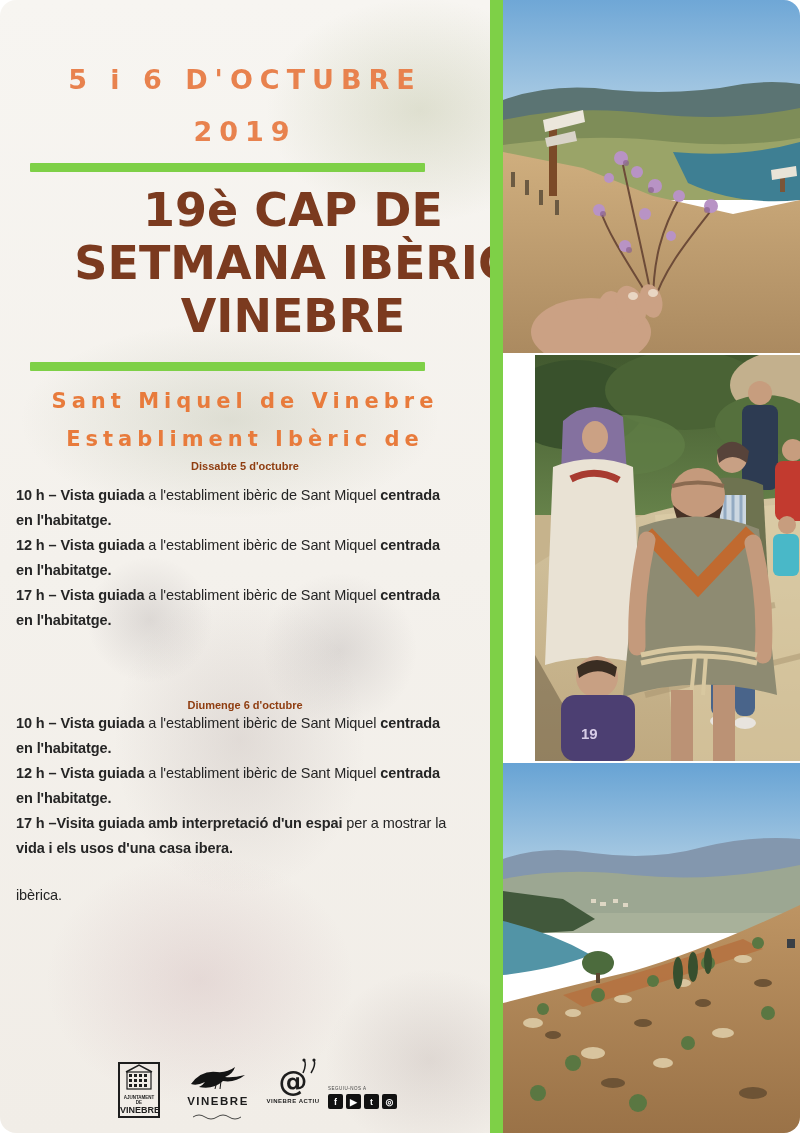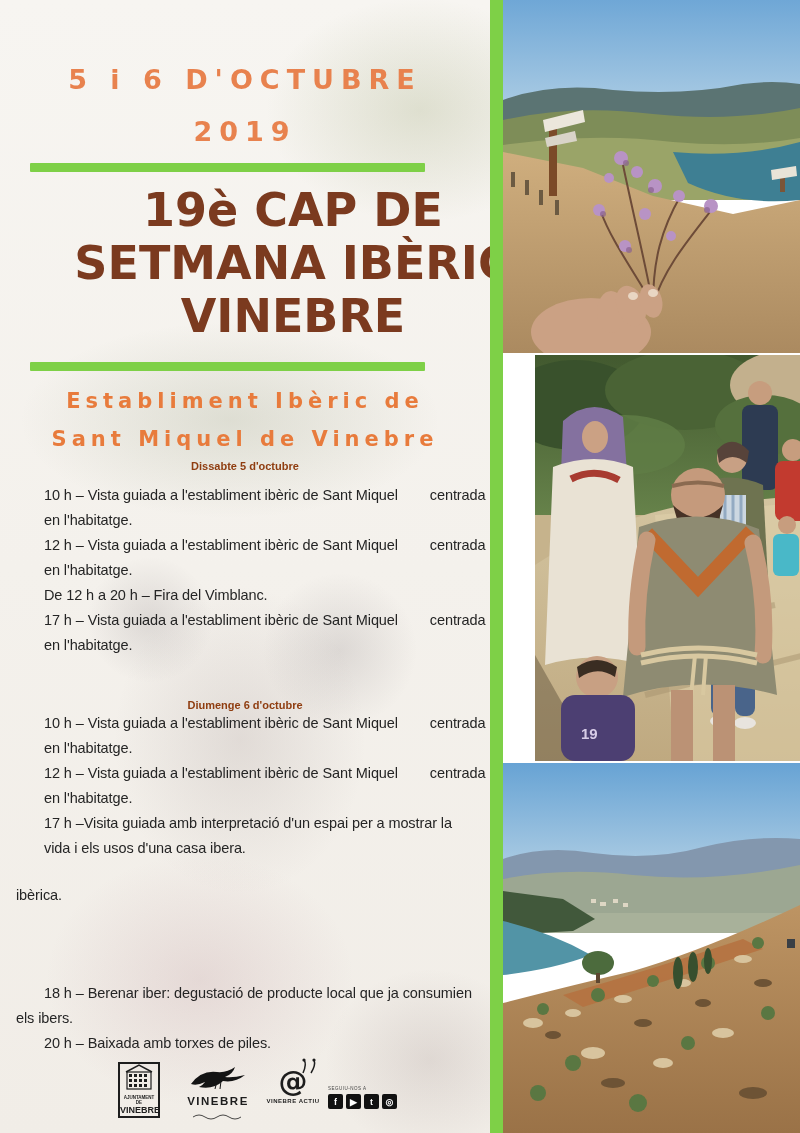--- a/index.html
+++ b/index.html
@@ -1,17 +1,17 @@
 <!DOCTYPE html>
 <html><head>
 <meta charset="utf-8">
 <style>
   html,body{margin:0;padding:0;background:#fff;}
   .poster{position:relative;width:800px;height:1133px;overflow:hidden;background:#fff;
-          font-family:"Liberation Sans",sans-serif;}
+          font-family:"Liberation Sans",sans-serif;border-radius:16px;}
 
   
   .left{position:absolute;left:0;top:0;width:490px;height:1133px;
     background:
       radial-gradient(220px 160px at 420px 110px, rgba(150,160,110,.25), transparent 70%),
       radial-gradient(300px 140px at 230px 420px, rgba(130,140,105,.20), transparent 70%),
       radial-gradient(90px 90px at 150px 620px, rgba(100,90,95,.16), transparent 70%),
       radial-gradient(110px 110px at 340px 650px, rgba(100,90,95,.16), transparent 70%),
       radial-gradient(180px 220px at 240px 740px, rgba(120,100,100,.15), transparent 70%),
       radial-gradient(220px 180px at 200px 980px, rgba(170,120,130,.18), transparent 70%),
@@ -25,21 +25,21 @@
   .rule1{top:163px;} .rule2{top:362px;}
   .title-block{top:184px;font-family:"DejaVu Sans",sans-serif;font-weight:bold;
       font-size:46px;line-height:53px;color:#7b3a1f;margin-left:48px;}
   .subtitle-block{top:382px;font-family:"DejaVu Sans",sans-serif;font-weight:bold;
       font-size:21px;line-height:38px;letter-spacing:5px;color:#e87b3c;}
   .sec-header{font-size:11px;font-weight:bold;color:#8f3d10;}
   .sched{left:16px;width:462px;font-size:14.5px;line-height:25px;color:#252525;letter-spacing:-0.1px;}
   .sat-items{top:483px;} .sun-items{top:711px;} .kids-block{top:883px;} .evening-block{top:981px;}
   .sat-header{top:460px;} .sun-header{top:690px;margin-top:9px;}
   .tline{white-space:nowrap;}
-  .b{font-weight:normal;margin-left:28px;}
+  .b{font-weight:bold;}
 
   
   .footer{position:absolute;left:0;top:1056px;width:490px;height:70px;color:#1d1d1d;}
   .logo-ajuntament{position:absolute;left:118px;top:6px;width:42px;height:56px;
       border:2px solid #1d1d1d;box-sizing:border-box;text-align:center;}
   .aj-line1{font-size:4.5px;font-weight:bold;margin-top:1px;letter-spacing:0;}
   .aj-line2{font-size:9px;font-weight:bold;letter-spacing:0;}
   .logo-vinebre{position:absolute;left:183px;top:8px;width:70px;text-align:center;}
   .vinebre-label{font-size:11.5px;font-weight:bold;letter-spacing:1.5px;margin-top:1px;}
   .logo-actiu{position:absolute;left:262px;top:10px;width:62px;text-align:center;}
@@ -74,38 +74,35 @@
 
     <div class="abs centered title-block">
       <div>19è CAP DE</div>
       <div>SETMANA IBÈRIC</div>
       <div>VINEBRE</div>
     </div>
 
     <div class="abs grule rule2"></div>
 
     <div class="abs centered subtitle-block">
+      <div>Sant Miquel de Vinebre</div>
       <div>Establiment Ibèric de</div>
-      <div>Sant Miquel de Vinebre</div>
     </div>
 
     <div class="abs centered sec-header sat-header">Dissabte 5 d'octubre</div>
     <div class="abs sched sat-items">
         <div>
           <div class="tline"><span class="b">10 h – Vista guiada </span><span>a l'establiment ibèric de Sant Miquel </span><span class="b">centrada</span></div>
           <div class="tline"><span class="b">en l'habitatge.</span></div>
         </div>
         <div>
           <div class="tline"><span class="b">12 h – Vista guiada </span><span>a l'establiment ibèric de Sant Miquel </span><span class="b">centrada</span></div>
           <div class="tline"><span class="b">en l'habitatge.</span></div>
         </div>
         <div>
-          <div class="tline"><span class="b">De 12 h a 20 h – Fira del Vimblanc.</span></div>
-        </div>
-        <div>
           <div class="tline"><span class="b">17 h – Vista guiada </span><span>a l'establiment ibèric de Sant Miquel </span><span class="b">centrada</span></div>
           <div class="tline"><span class="b">en l'habitatge.</span></div>
         </div>
       </div>
 
     <div class="abs centered sec-header sun-header">Diumenge 6 d'octubre</div>
     <div class="abs sched sun-items">
         <div>
           <div class="tline"><span class="b">10 h – Vista guiada </span><span>a l'establiment ibèric de Sant Miquel </span><span class="b">centrada</span></div>
           <div class="tline"><span class="b">en l'habitatge.</span></div>
@@ -119,29 +116,20 @@
           <div class="tline"><span class="b">vida i els usos d'una casa ibera.</span></div>
         </div>
       </div>
 
     <div class="abs sched kids-block">
         <div>
           <div class="tline"><span>ibèrica.</span></div>
         </div>
       </div>
 
-    <div class="abs sched evening-block">
-        <div>
-          <div class="tline"><span class="b">18 h – Berenar iber: </span><span>degustació de producte local que ja consumien</span></div>
-          <div class="tline"><span>els ibers.</span></div>
-        </div>
-        <div>
-          <div class="tline"><span class="b">20 h – Baixada amb torxes de piles.</span></div>
-        </div>
-      </div>
 
     <div class="footer">
 
       <div class="logo-ajuntament">
         <svg width="38" height="26" viewBox="0 0 38 26">
           <path d="M6,8 L19,1 L32,8" fill="none" stroke="#1d1d1d" stroke-width="1.5"></path>
           <rect x="7" y="8" width="24" height="17" fill="none" stroke="#1d1d1d" stroke-width="1.2"></rect>
           <g fill="#1d1d1d">
             <rect x="9" y="10" width="3" height="3"></rect>
               <rect x="14" y="10" width="3" height="3"></rect>

